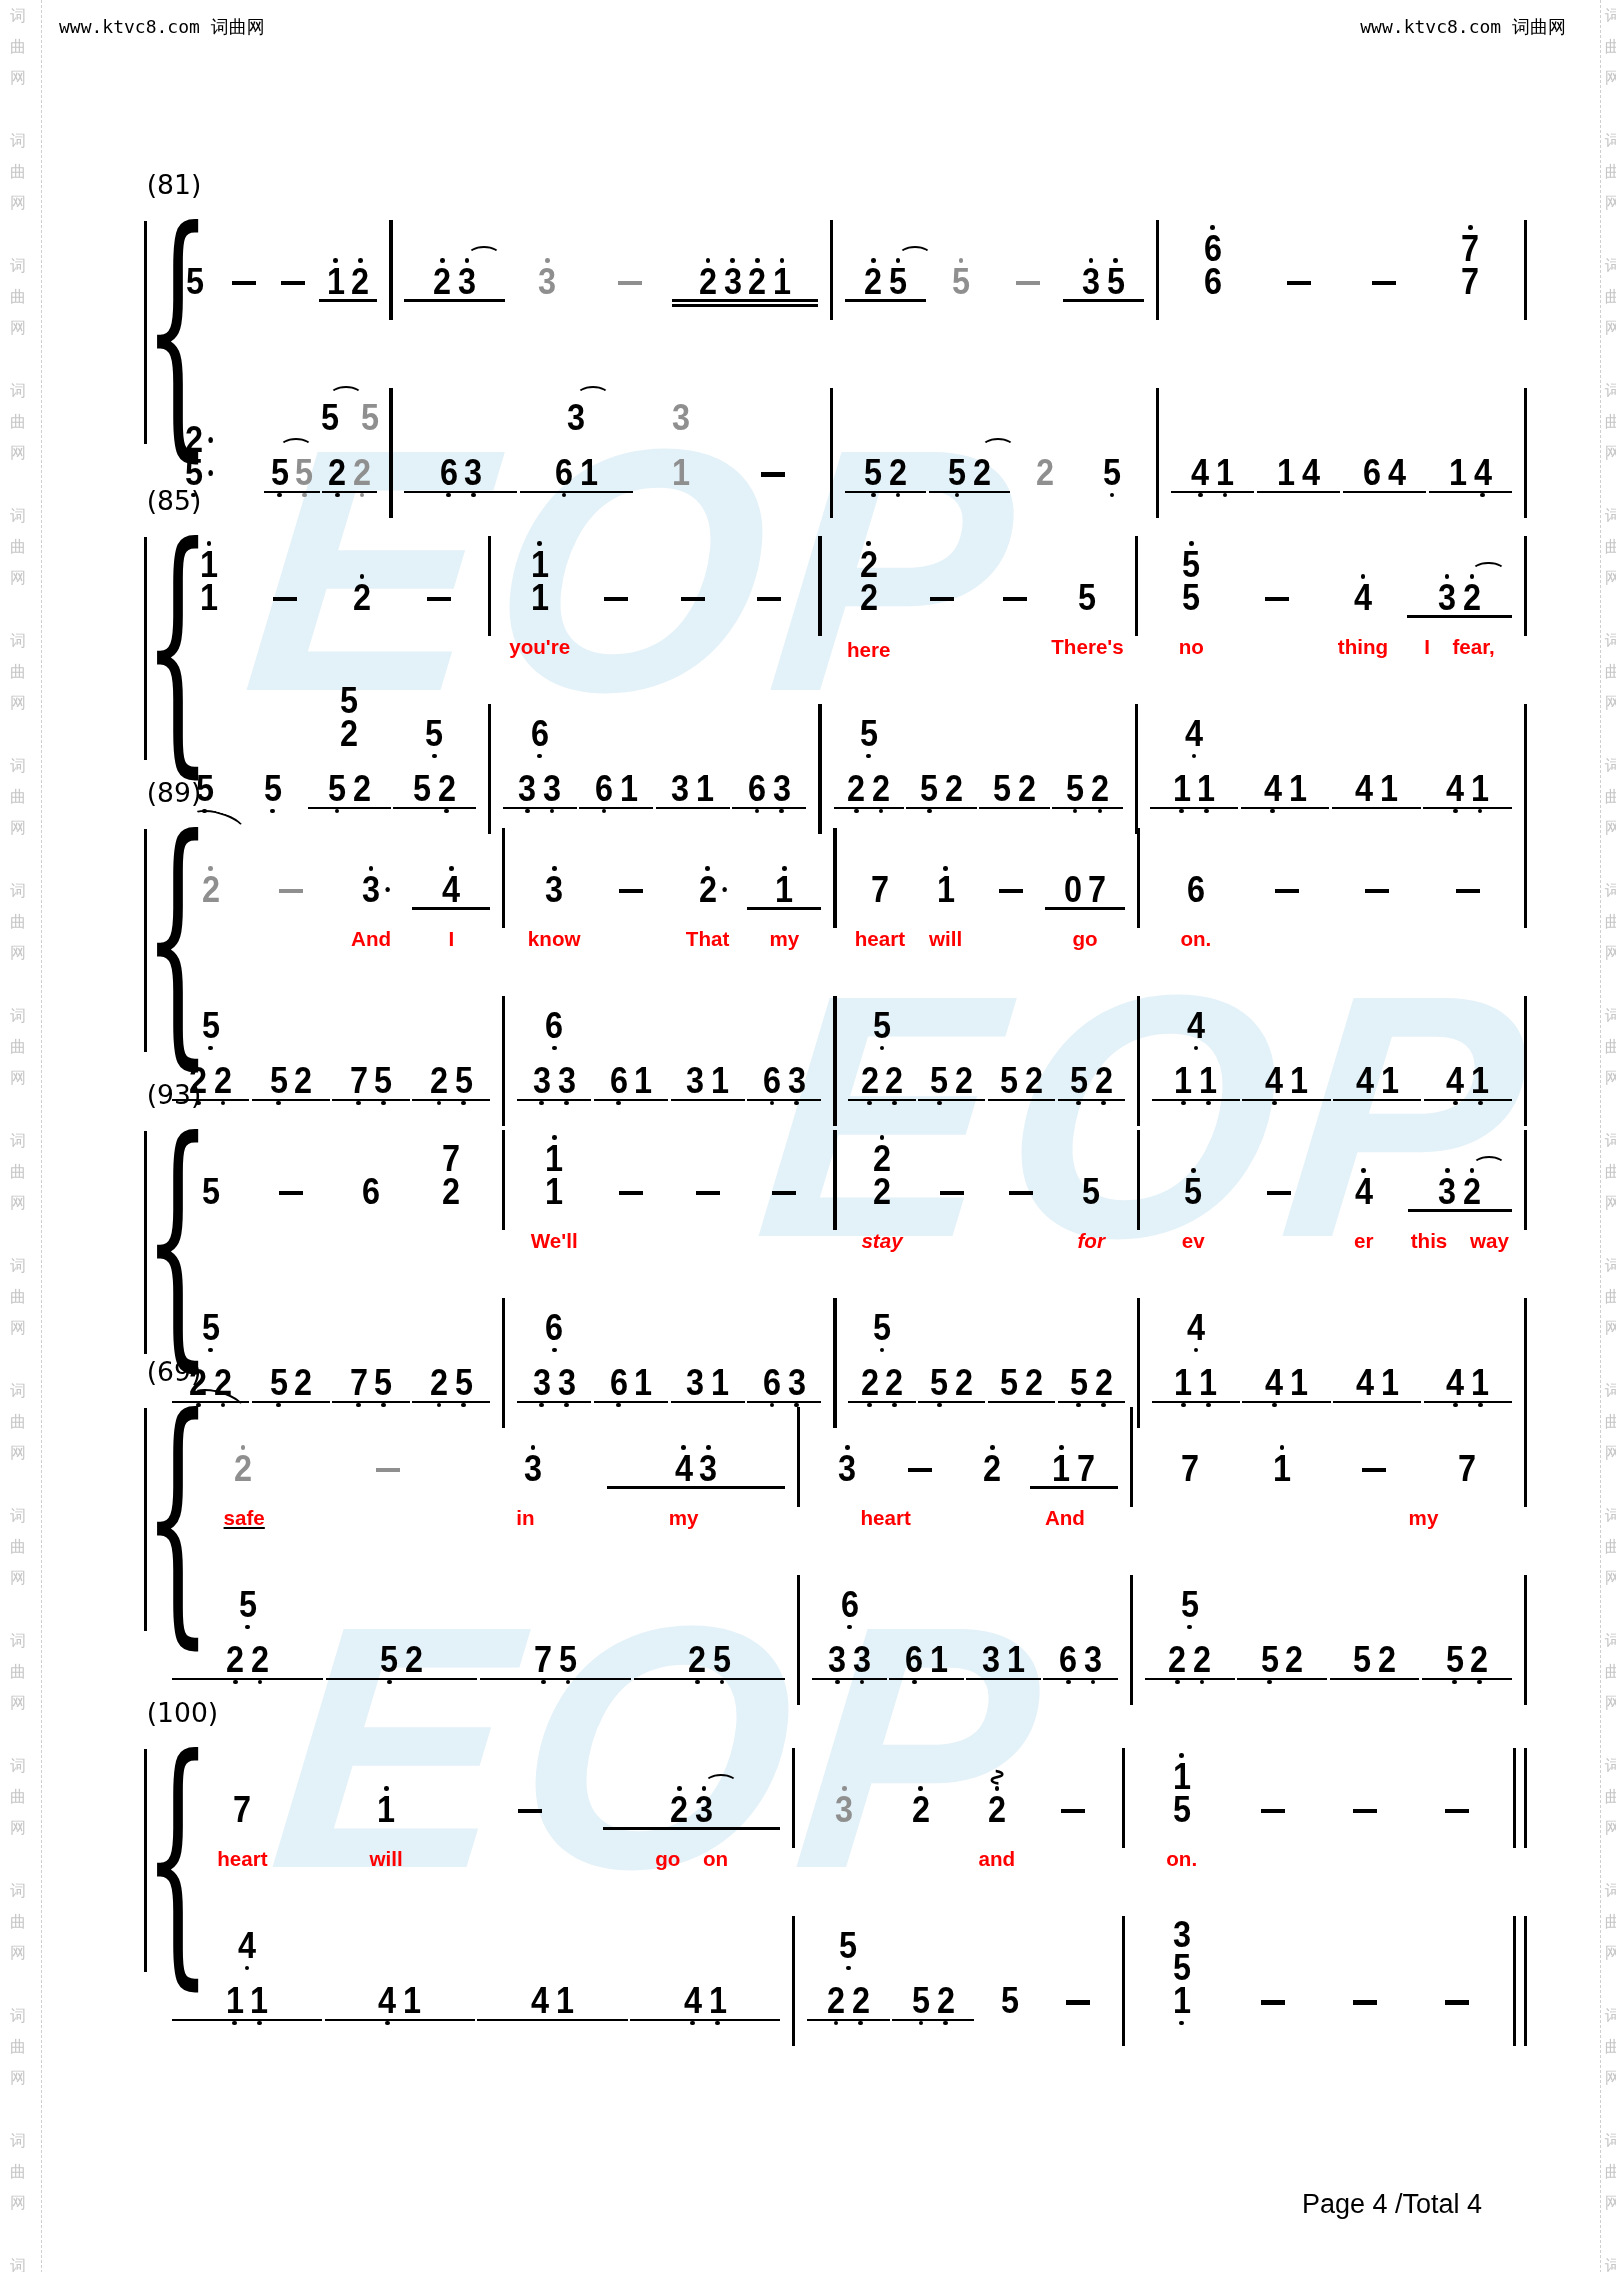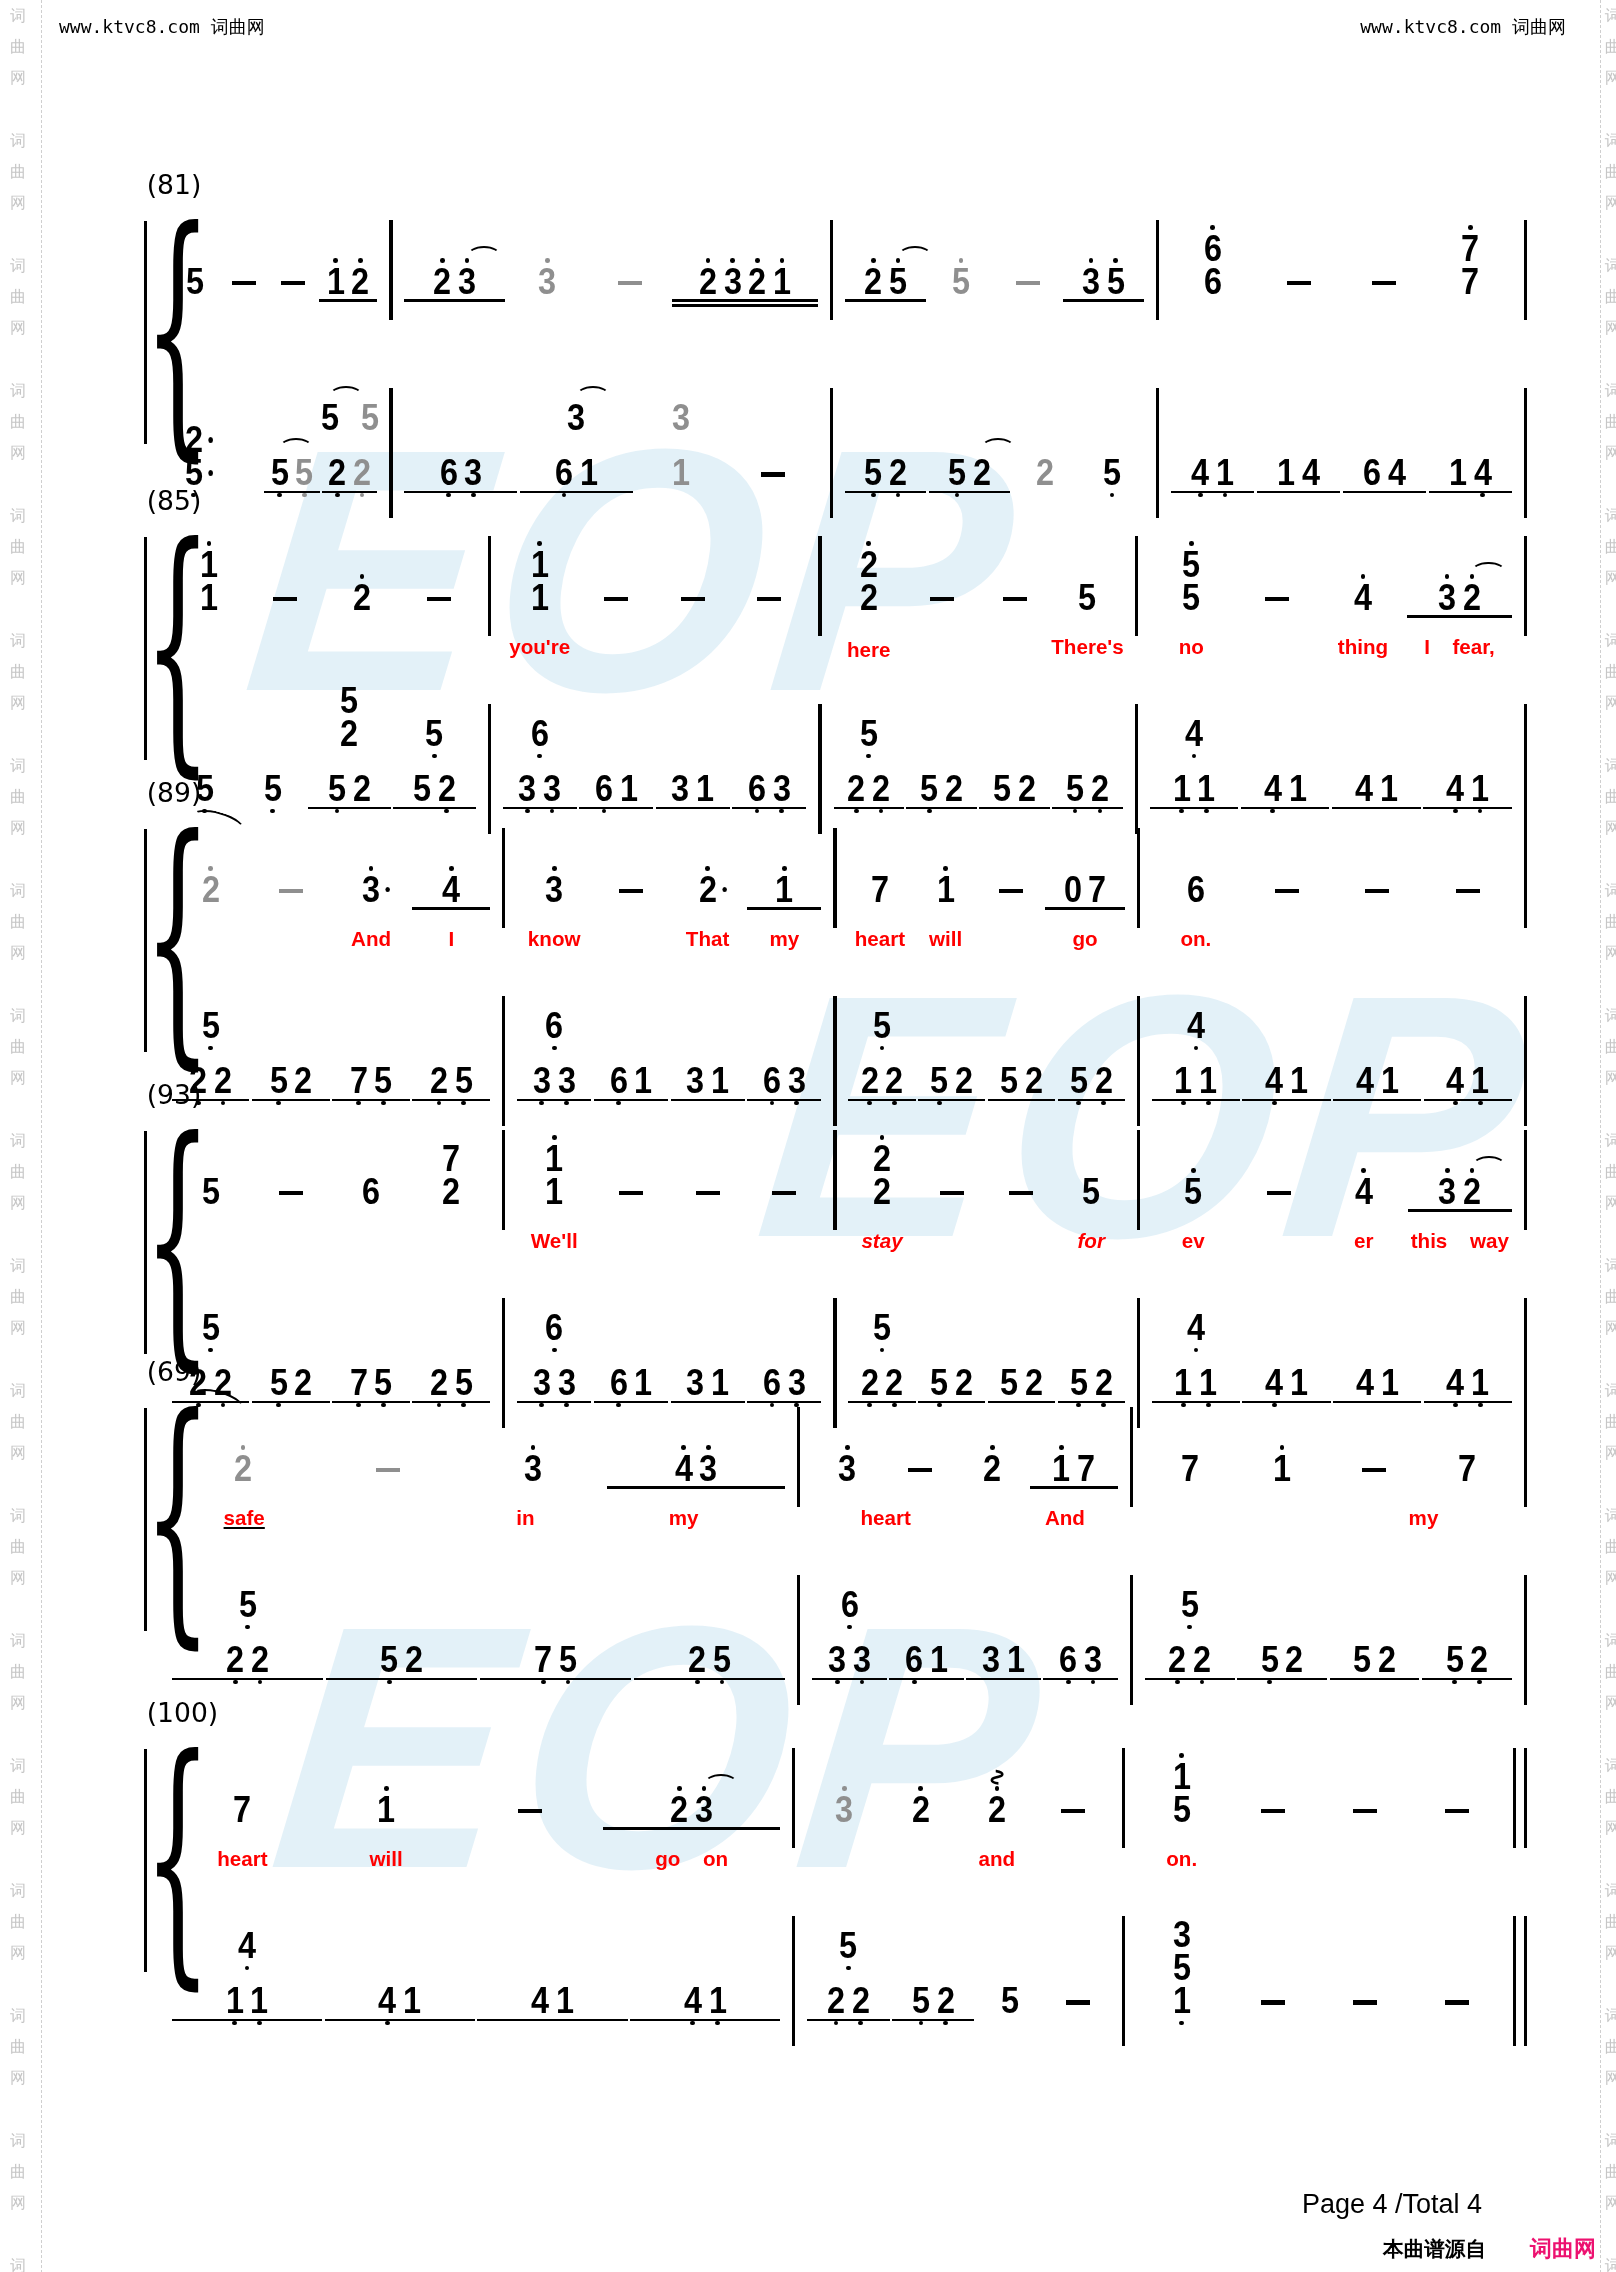--- a/index.html
+++ b/index.html
@@ -2902,18 +2902,14 @@
           </div>
           <div class="endwrap acc">
             <div class="bar"></div>
             <div class="bar"></div>
           </div>
         </div>
       </div>
     </div>
 
   <div class="pgnum">Page 4 /Total 4</div>
-  <div class="srcline">
-    <span class="pre">本曲谱源自</span>
-    <span class="brand">词曲网</span>
-  </div>
 </div>
 
 
 </body></html>

